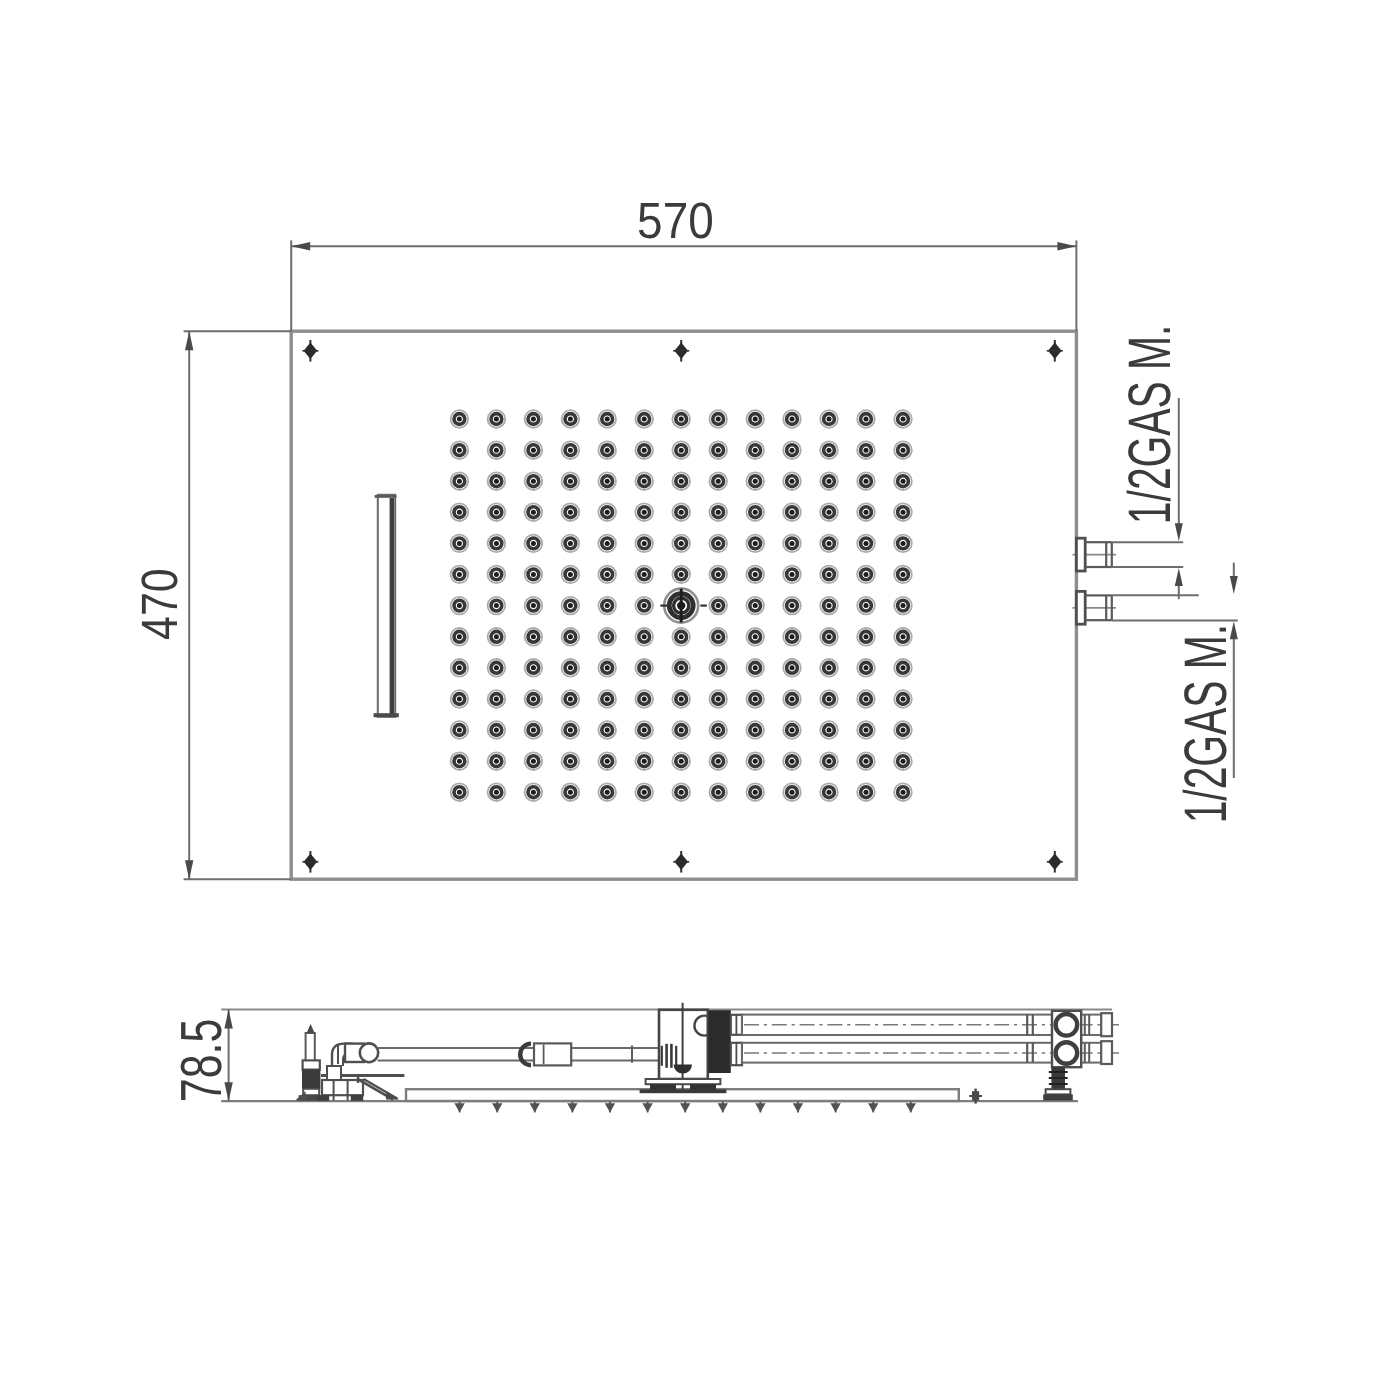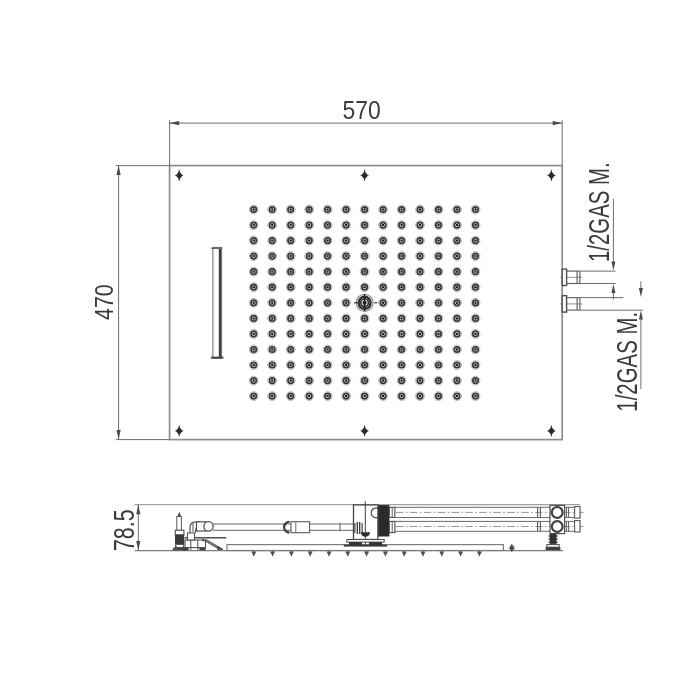--- a/index.html
+++ b/index.html
@@ -1,17 +1,17 @@
 <!DOCTYPE html>
 <html><head>
 <meta charset="utf-8">
 <style>
   html,body { margin:0; padding:0; background:#ffffff; }
   #page { position:relative; width:612px; height:700px; background:#ffffff;
-          font-family:"Liberation Sans", sans-serif;padding-left:24px; }
+          font-family:"Liberation Sans", sans-serif; }
   svg text { font-family:"Liberation Sans", sans-serif; }
 </style>
 </head>
 <body>
 <div id="page">
 <svg width="700" height="700" viewBox="0 0 700 700">
 
 <rect x="145.6" y="165.6" width="392.6" height="274.0" fill="#ffffff" stroke="#8d8d8d" stroke-width="1.7"></rect>
 
 <line x1="145.6" y1="120.2" x2="145.6" y2="165.6" stroke="#6e6e6e" stroke-width="1.0"></line>

